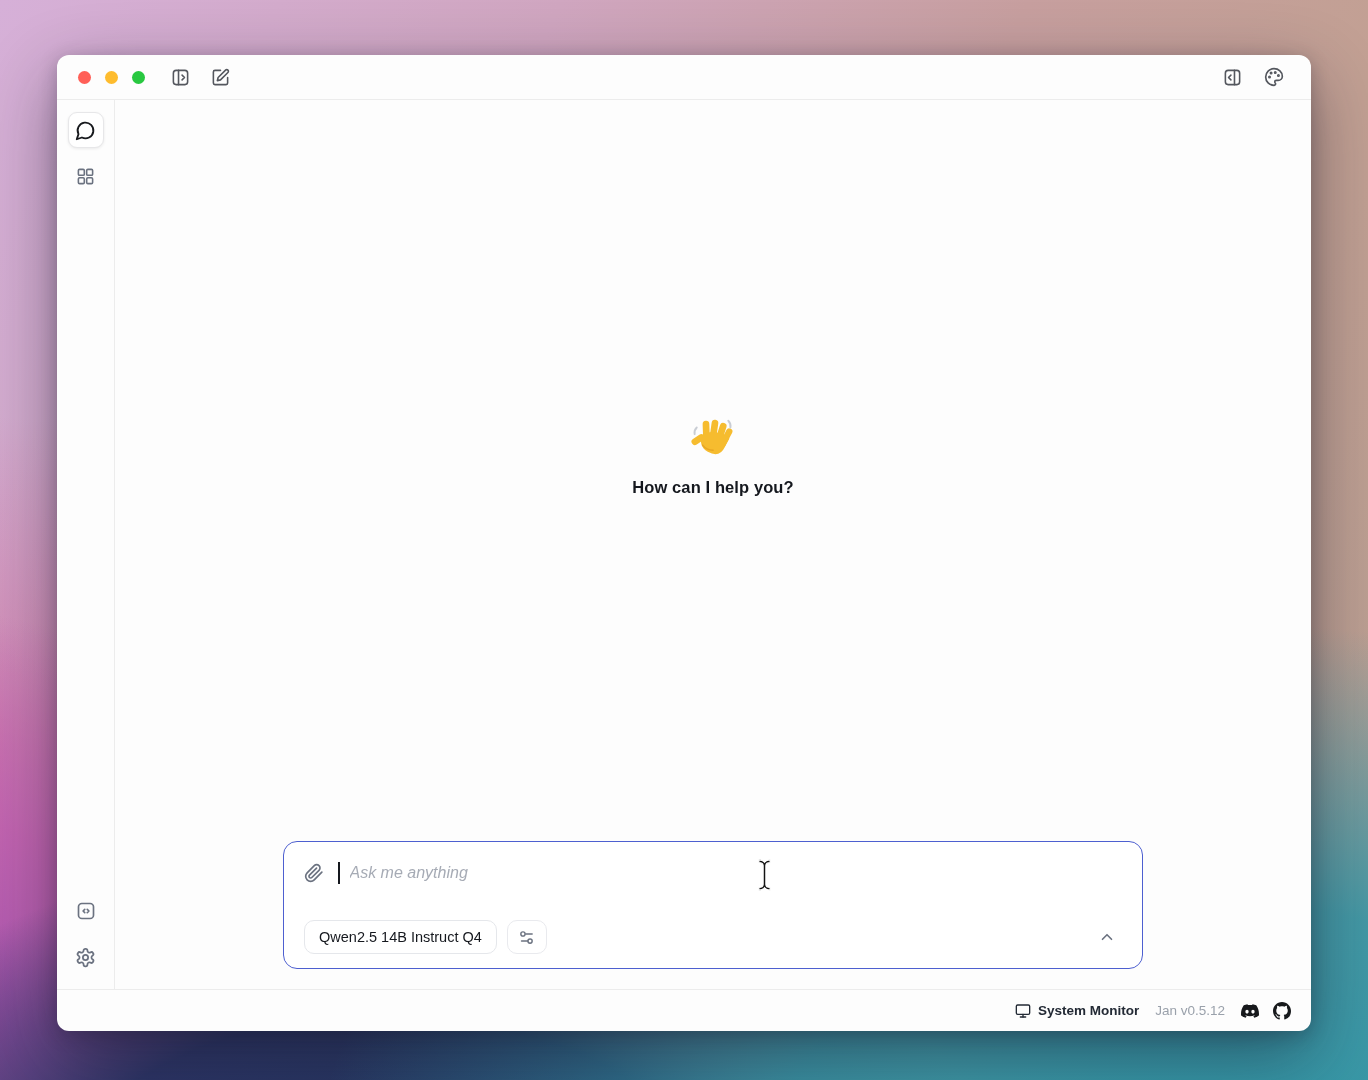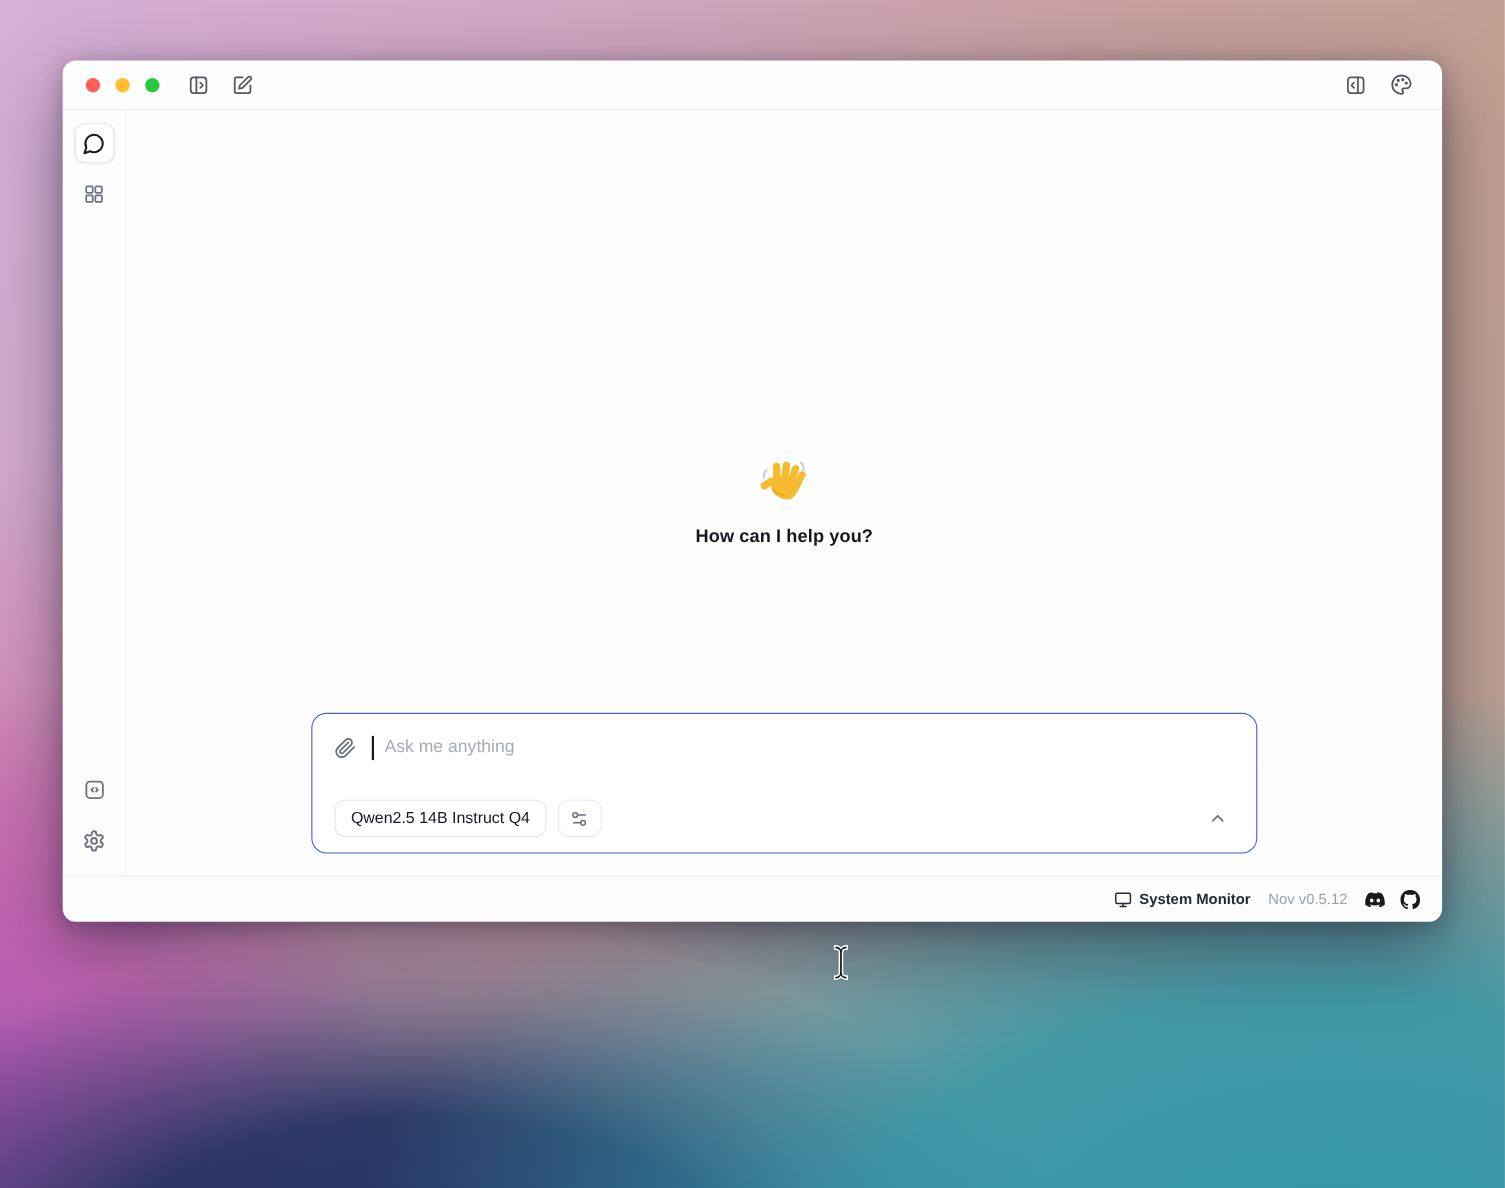--- a/index.html
+++ b/index.html
@@ -9,21 +9,21 @@
     position:relative;
     background:
       radial-gradient(90% 70% at 88% 108%, #2f97a8 0%, rgba(47,151,168,0.85) 35%, rgba(47,151,168,0) 72%),
       radial-gradient(60% 45% at 28% 112%, #1d2f5e 0%, rgba(29,47,94,0.9) 40%, rgba(29,47,94,0) 75%),
       radial-gradient(45% 55% at -5% 95%, #a44fae 0%, rgba(190,90,175,0.8) 35%, rgba(190,90,175,0) 70%),
       radial-gradient(50% 45% at -2% 70%, rgba(209,104,160,0.6) 0%, rgba(209,104,160,0) 70%),
       linear-gradient(115deg, #d6b0d8 0%, #d0a6c0 30%, #c79f9f 55%, #c2a093 75%, #b89f92 100%);
   }
 
   .window {
-    position:absolute; left:57px; top:55px; width:1254px; height:783px;
+    position:absolute; left:57px; top:55px; width:1254px; height:976px;
     background:#fdfdfd; border-radius:12px;
     box-shadow:0 25px 70px rgba(20,20,40,.45), 0 4px 18px rgba(20,20,40,.25);
     display:flex; flex-direction:column; overflow:hidden;
   }
 
   
   .titlebar {
     height:45px; flex:0 0 45px; display:flex; align-items:center;
     border-bottom:1px solid #ececec; padding:0 16px; position:relative;
   }
@@ -67,21 +67,21 @@
     width:860px; height:128px; background:#fff;
     border:1.5px solid #4d5fd0; border-radius:14px;
     display:flex; flex-direction:column; justify-content:space-between;
     padding:14px 18px 14px 20px;
   }
   .composer-top { display:flex; align-items:center; gap:10px; height:34px; }
   .clip { color:#6b7280; flex:0 0 auto; display:flex; }
   .caret { width:1.5px; height:22px; background:#15181e; margin-left:4px; flex:0 0 auto; }
   .ask-input {
     border:none; outline:none; flex:1 1 auto; font-size:16px; color:#15181e;
-    font-family:"Liberation Sans","DejaVu Sans",sans-serif; background:transparent;
+    font-family:"Liberation Sans","DejaVu Sans",sans-serif; background:transparent;font-style:italic;
   }
   .ask-input::placeholder { color:#a6abb5; }
   .composer-bottom { display:flex; align-items:center; height:34px; }
   .model-pill {
     height:34px; display:flex; align-items:center; padding:0 14px;
     border:1px solid #e5e7eb; border-radius:10px; background:#fff;
     font-size:14.5px; font-weight:400; color:#15181e; cursor:default;
   }
   .slider-btn {
     height:34px; width:40px; margin-left:10px; border:1px solid #e9eaee; border-radius:10px;
@@ -257,21 +257,21 @@
     <span class="sysmon">
       <span style="display:flex">
         <svg width="16" height="16" viewBox="0 0 24 24" fill="none" stroke="currentColor" stroke-width="2" stroke-linecap="round" stroke-linejoin="round">
             <rect x="2" y="3" width="20" height="14" rx="2"></rect>
             <path d="M8 21h8"></path>
             <path d="M12 17v4"></path>
           </svg>
       </span>
       <span>System Monitor</span>
     </span>
-    <span class="version">Nov v0.5.12</span>
+    <span class="version">Jan v0.5.12</span>
     <span class="social">
       <span style="display:flex">
         <span style="display:flex">
           <svg width="18" height="18" viewBox="0 0 24 24" fill="currentColor">
               <path d="M20.317 4.3698a19.7913 19.7913 0 00-4.8851-1.5152.0741.0741 0 00-.0785.0371c-.211.3753-.4447.8648-.6083 1.2495-1.8447-.2762-3.68-.2762-5.4868 0-.1636-.3933-.4058-.8742-.6177-1.2495a.077.077 0 00-.0785-.037 19.7363 19.7363 0 00-4.8852 1.515.0699.0699 0 00-.0321.0277C.5334 9.0458-.319 13.5799.0992 18.0578a.0824.0824 0 00.0312.0561c2.0528 1.5076 4.0413 2.4228 5.9929 3.0294a.0777.0777 0 00.0842-.0276c.4616-.6304.8731-1.2952 1.226-1.9942a.076.076 0 00-.0416-.1057c-.6528-.2476-1.2743-.5495-1.8722-.8923a.077.077 0 01-.0076-.1277c.1258-.0943.2517-.1923.3718-.2914a.0743.0743 0 01.0776-.0105c3.9278 1.7933 8.18 1.7933 12.0614 0a.0739.0739 0 01.0785.0095c.1202.099.246.1981.3728.2924a.077.077 0 01-.0066.1276 12.2986 12.2986 0 01-1.873.8914.0766.0766 0 00-.0407.1067c.3604.698.7719 1.3628 1.225 1.9932a.076.076 0 00.0842.0286c1.961-.6067 3.9495-1.5219 6.0023-3.0294a.077.077 0 00.0313-.0552c.5004-5.177-.8382-9.6739-3.5485-13.6604a.061.061 0 00-.0312-.0286zM8.02 15.3312c-1.1825 0-2.1569-1.0857-2.1569-2.419 0-1.3332.9555-2.4189 2.157-2.4189 1.2108 0 2.1757 1.0952 2.1568 2.419 0 1.3332-.9555 2.4189-2.1569 2.4189zm7.9748 0c-1.1825 0-2.1569-1.0857-2.1569-2.419 0-1.3332.9554-2.4189 2.1569-2.4189 1.2108 0 2.1757 1.0952 2.1568 2.419 0 1.3332-.946 2.4189-2.1568 2.4189z"></path>
             </svg>
         </span>
       </span>
       <span style="display:flex">
         <span style="display:flex">

